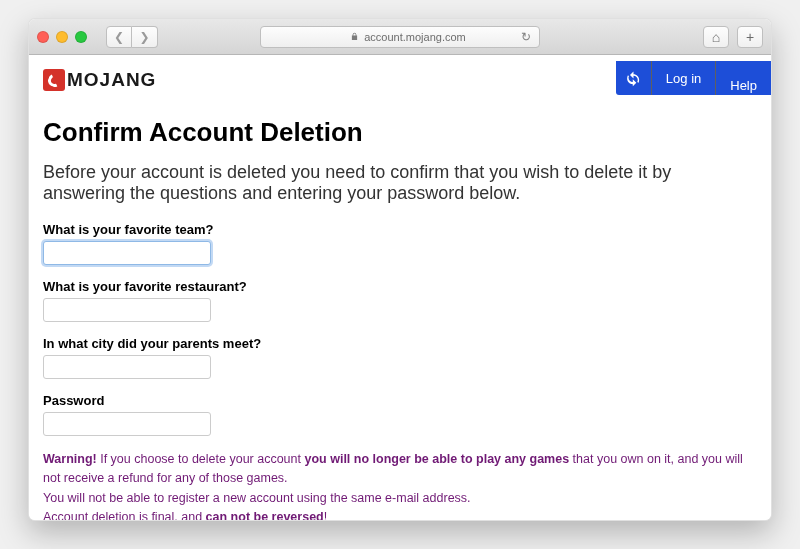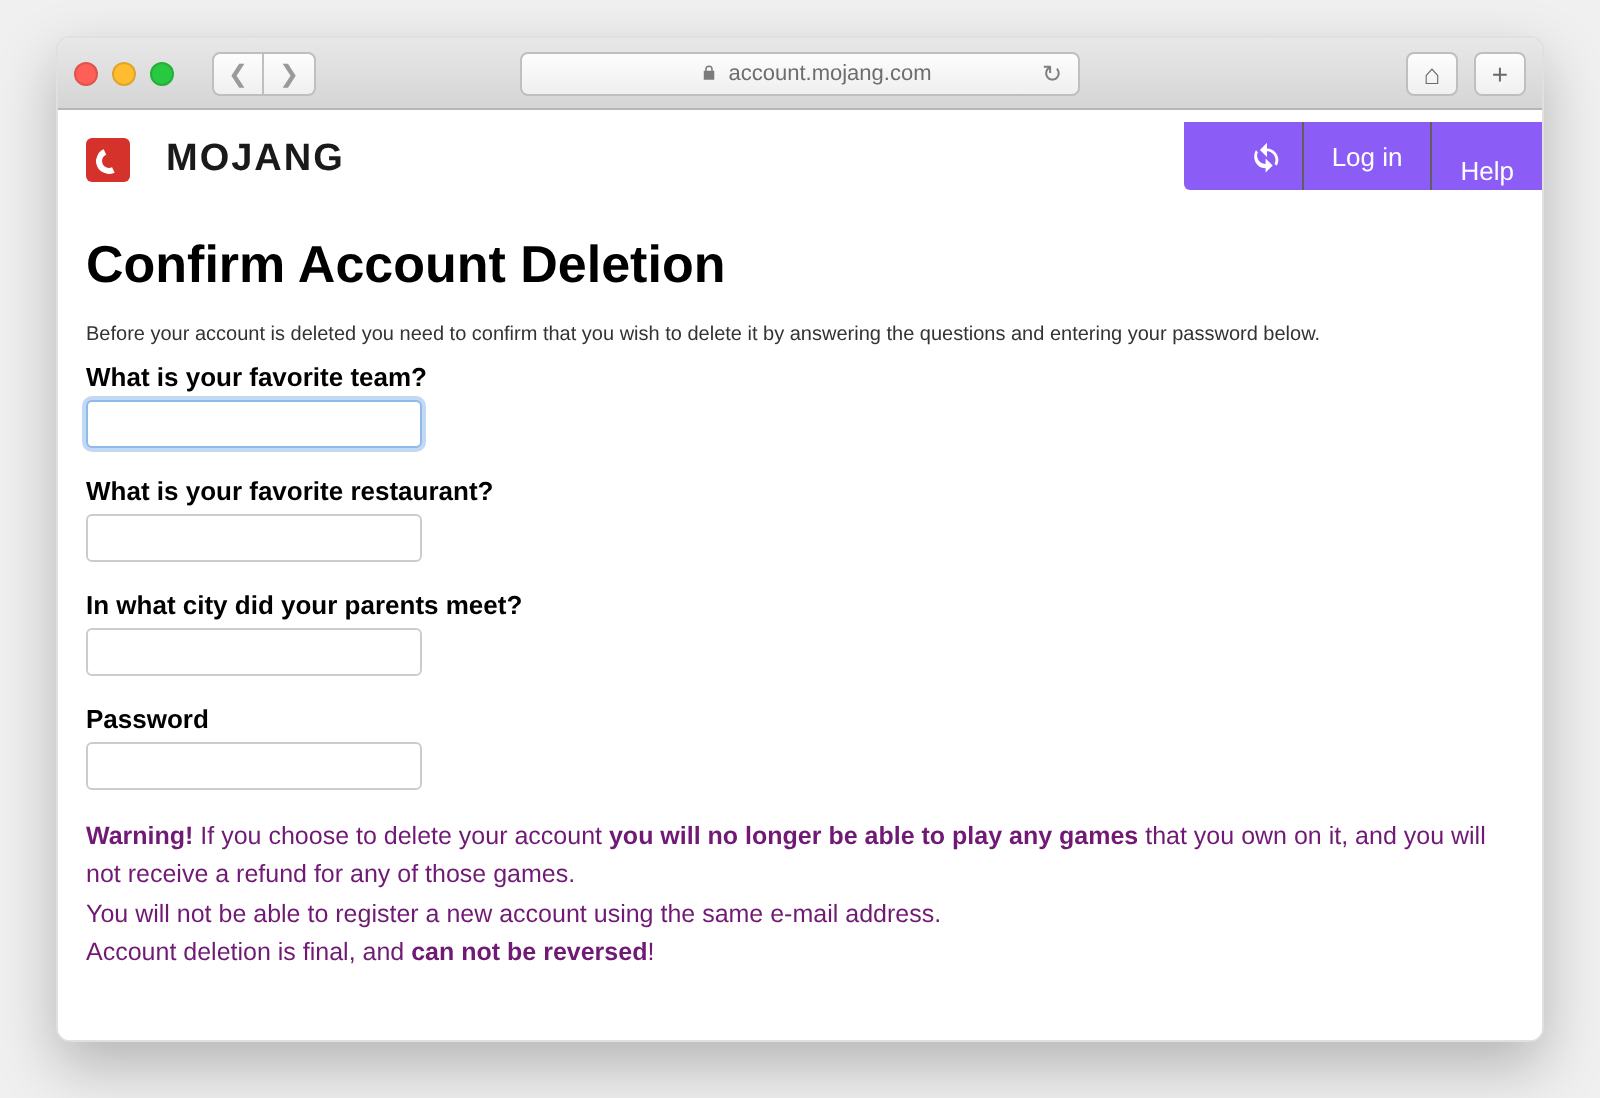--- a/index.html
+++ b/index.html
@@ -44,50 +44,50 @@
     width: 26px; height: 22px; background: linear-gradient(#fdfdfd,#f0f0f0);
     border: 1px solid #bfbfbf; border-radius: 4px; display:flex; align-items:center; justify-content:center;
     color:#6b6b6b; font-size: 14px;
   }
   .right-chrome { margin-left:auto; display:flex; gap:8px; align-items:center; }
 
   
   .page { position: relative; height: calc(100% - 36px); background:#fff; overflow:hidden; }
   .topbar {
     position:absolute; top: 6px; right: 0; display:flex; height: 34px;
-    background: #8b5cf6; border-bottom-left-radius: 3px; padding-left: 24px;
+    background: #1d4ed8; border-bottom-left-radius: 3px;
   }
   .topbar .refreshcell {
     width: 36px; display:flex; align-items:center; justify-content:center;
     border-right:1px solid #5f5f5f;
   }
   .topbar .refreshcell svg { width:17px; height:17px; fill:#fff; }
   .topbar a {
     color:#fff; font-size:13px; padding: 0 14px; display:flex; align-items:center;
     text-decoration:none; border-right:1px solid #5f5f5f; gap:4px;
   }
   .topbar a:last-child { border-right:none;margin-top:14px; }
   .caret { font-size:9px; }
 
   .logo {
-    position:absolute; top: 14px; left: 14px; display:flex; align-items:center; gap:18px;
+    position:absolute; top: 14px; left: 14px; display:flex; align-items:center; gap:2px;
     font-weight:800; letter-spacing:1px; font-size:19px; color:#1a1a1a;text-align:right;
   }
   .logo .mark {
     width:22px; height:22px; background:#d4322a; border-radius:3px; position:relative;
   }
   .logo .mark::before {
     content:""; position:absolute; left:5px; top:5px; width:7px; height:7px;
     border: 3px solid #fff; border-right-color:transparent; border-top-color:transparent;
     border-radius:50%; transform:rotate(20deg);
   }
 
   .content { position:absolute; top: 62px; left: 14px; right: 14px; }
   h1 { font-size: 26px; font-weight: 700; margin-bottom: 14px; }
-  .lead { font-size: 10px; color:#333; margin-bottom: 8px; }
+  .lead { font-size: 18px; color:#333; margin-bottom: 18px; }
   .field { margin-bottom: 14px; }
   .field label { display:block; font-size:13px; font-weight:700; margin-bottom:4px; }
   .field input {
     width: 168px; height: 24px; border:1px solid #ccc; border-radius:3px;
     padding: 2px 6px; font-size:13px; background:#fff;
   }
   .field input.focused {
     border-color:#8fb9e6; box-shadow: 0 0 0 2px rgba(120,170,230,0.45);
     outline:none;
   }

